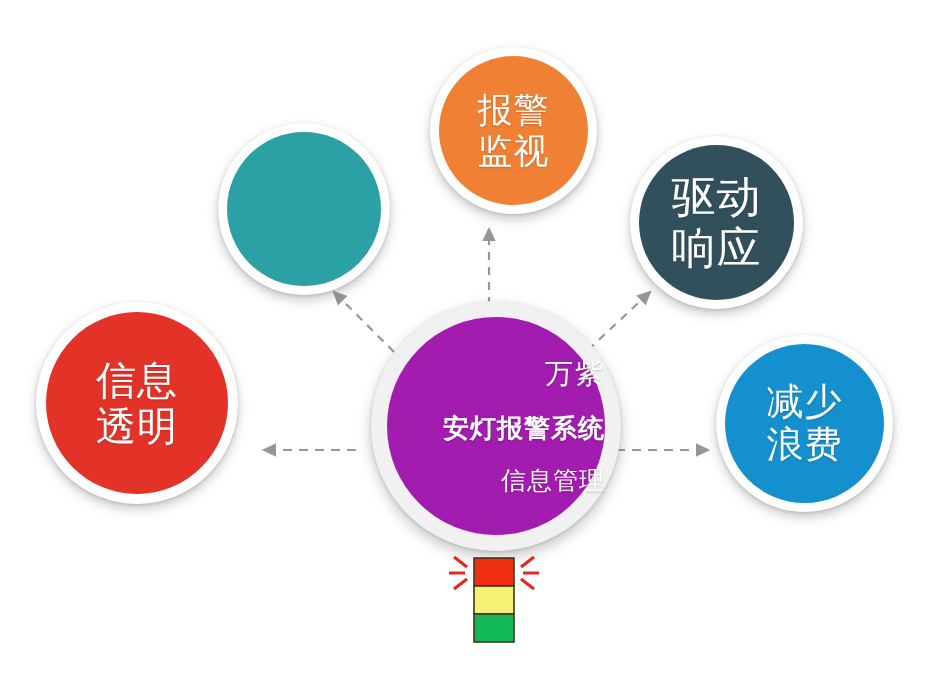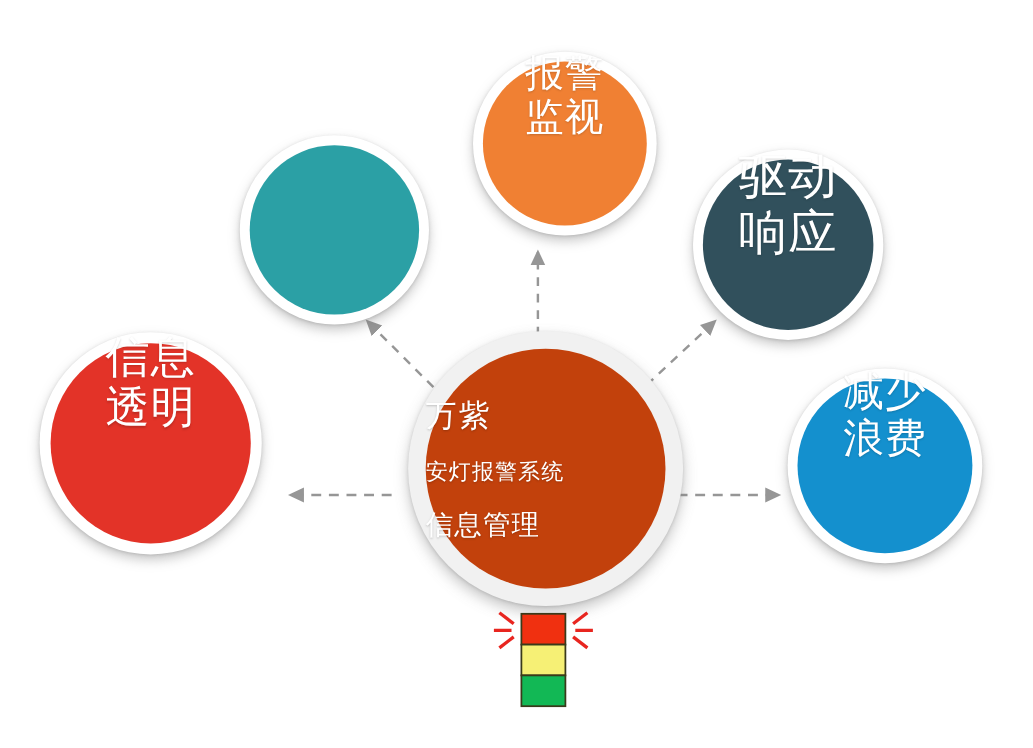--- a/index.html
+++ b/index.html
@@ -18,21 +18,21 @@
     background: #ffffff;
     overflow: hidden;
   }
 
   
   .node {
     position: absolute;
     border-radius: 50%;
     box-sizing: border-box;
     display: flex;
-    align-items: flex-start;
+    align-items: center;
     justify-content: center;
     text-align: center;
     color: #ffffff;
     line-height: 1.15;
     letter-spacing: 1px;
     z-index: 4;
   }
   .node .halo {
     position: absolute;
     left: 0; top: 0; right: 0; bottom: 0;
@@ -70,30 +70,30 @@
     border-radius: 50%;
     background: #f1f1f1;
     box-shadow: 0 6px 13px rgba(120,120,120,0.42),
                 0 1px 3px rgba(120,120,120,0.28);
   }
   #hub .hub-disc {
     position: absolute;
     left: 16px; top: 16px;
     width: 218px; height: 218px;
     border-radius: 50%;
-    background: #c2410c;
+    background: #a21caf;
     display: flex;
     flex-direction: column;
-    align-items: flex-start;
+    align-items: flex-end;
     justify-content: center;
     color: #ffffff;
     text-shadow: 0 1px 2px rgba(0,0,0,0.22);
   }
   #hub .hub-l1 { font-size: 28px; letter-spacing: 2px; margin-bottom: 18px; }
-  #hub .hub-l2 { font-size: 20px; letter-spacing: 1px; margin-bottom: 18px; }
+  #hub .hub-l2 { font-size: 26px; letter-spacing: 1px; margin-bottom: 18px; font-weight: bold; }
   #hub .hub-l3 { font-size: 25px; letter-spacing: 1px; }
 
   
   #connectors {
     position: absolute;
     left: 0; top: 0;
     width: 939px; height: 680px;
     z-index: 2;
   }
 

